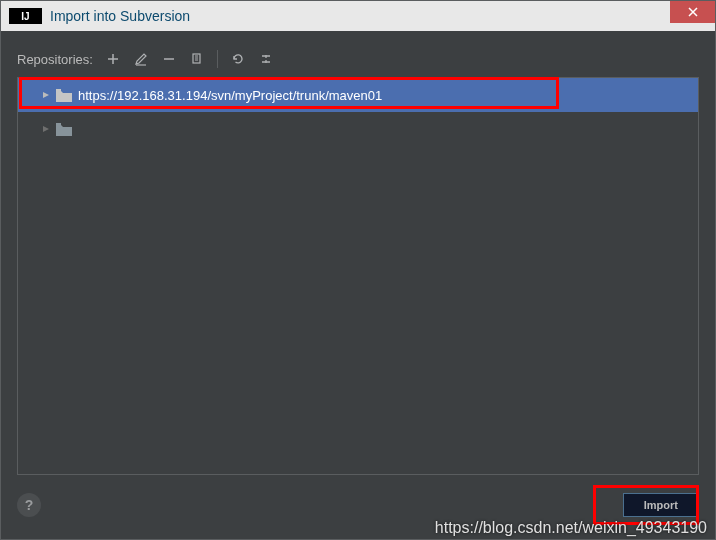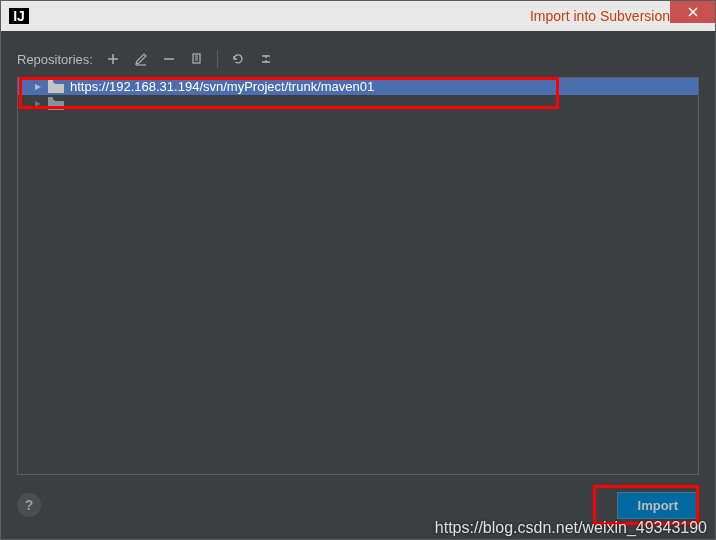--- a/index.html
+++ b/index.html
@@ -1,38 +1,38 @@
 <!DOCTYPE html>
 <html><head>
   <meta charset="utf-8">
   <style>
     * { margin: 0; padding: 0; box-sizing: border-box; }
     body { font-family: "Segoe UI", Arial, sans-serif; background: #fff; }
     .window { width: 716px; height: 540px; position: relative; background: #3c3f41; border: 1px solid #5a5d5f; }
     .titlebar { height: 30px; background: #e8e8e8; display: flex; align-items: center; }
-    .app-icon { width: 20px; height: 16px; background: #000; margin: 0 8px; display: inline-flex; align-items: center; justify-content: center; color: #fff; font-size: 14px; font-weight: bold; }
-    .title { flex: 1; text-align: right; color: #c2410c; font-size: 14px; margin-right: 45px; }
+    .app-icon { width: 33px; height: 16px; background: #000; margin: 0 8px; display: inline-flex; align-items: center; justify-content: center; color: #fff; font-size: 10px; font-weight: bold; }
+    .title { flex: 1; text-align: left; color: #0c4a6e; font-size: 14px; margin-right: 45px; }
     .close-btn { width: 45px; height: 22px; background: #c75050; color: #fff; display: flex; align-items: center; justify-content: center; position: absolute; top: 0; right: 0; cursor: pointer; }
     .close-btn svg { width: 10px; height: 10px; }
     .content { padding: 16px; height: calc(100% - 30px); display: flex; flex-direction: column; }
     .toolbar { display: flex; align-items: center; gap: 4px; margin-bottom: 6px; }
     .toolbar-label { color: #bbbbbb; font-size: 13px; margin-right: 4px; text-align: right; }
     .toolbar-btn { width: 24px; height: 24px; display: flex; align-items: center; justify-content: center; cursor: pointer; color: #afb1b3; }
     .toolbar-sep { width: 1px; height: 18px; background: #5a5d5f; margin: 0 4px; }
     .tree-panel { flex: 1; background: #3c3f41; border: 1px solid #5a5d5f; overflow: auto; }
-    .tree-row { height: 17px; display: flex; align-items: center; padding-left: 16px; color: #8c8c8c; font-size: 13px; cursor: pointer; }
+    .tree-row { height: 34px; display: flex; align-items: center; padding-left: 24px; color: #8c8c8c; font-size: 13px; cursor: pointer; }
     .tree-row.selected { background: #4b6eaf; color: #ffffff; }
     .tree-arrow { width: 10px; height: 10px; margin-right: 4px; display: flex; align-items: center; }
     .folder-icon { width: 16px; height: 13px; margin-right: 6px; display: flex; }
     .highlight-box { position: absolute; border: 3px solid #f00; pointer-events: none; }
     .hl1 { top: 76px; left: 18px; width: 540px; height: 32px; }
     .hl2 { bottom: 14px; right: 16px; width: 106px; height: 40px; }
     .footer { height: 48px; display: flex; align-items: center; justify-content: space-between; padding-top: 12px; }
     .help-btn { width: 24px; height: 24px; border-radius: 50%; background: #4b4e50; color: #9a9c9e; display: flex; align-items: center; justify-content: center; font-size: 14px; font-weight: bold; cursor: pointer; }
-    .import-btn { background: #0369a1; border: 1px solid #4b708f; color: #bbbbbb; padding: 5px 20px; font-size: 13px; cursor: pointer; font-weight: bold; }
+    .import-btn { background: #0f172a; border: 1px solid #4b708f; color: #bbbbbb; padding: 5px 20px; font-size: 11px; cursor: pointer; font-weight: bold; }
     .watermark { position: absolute; bottom: 2px; right: 8px; color: #e0e0e0; font-size: 16px; text-shadow: 0 0 3px rgba(0,0,0,0.8); pointer-events: none; }
   </style>
 </head>
 <body>
 
 <div class="window">
   <div class="titlebar">
     <span class="app-icon">IJ</span>
     <span class="title">Import into Subversion</span>
     <div class="close-btn">

